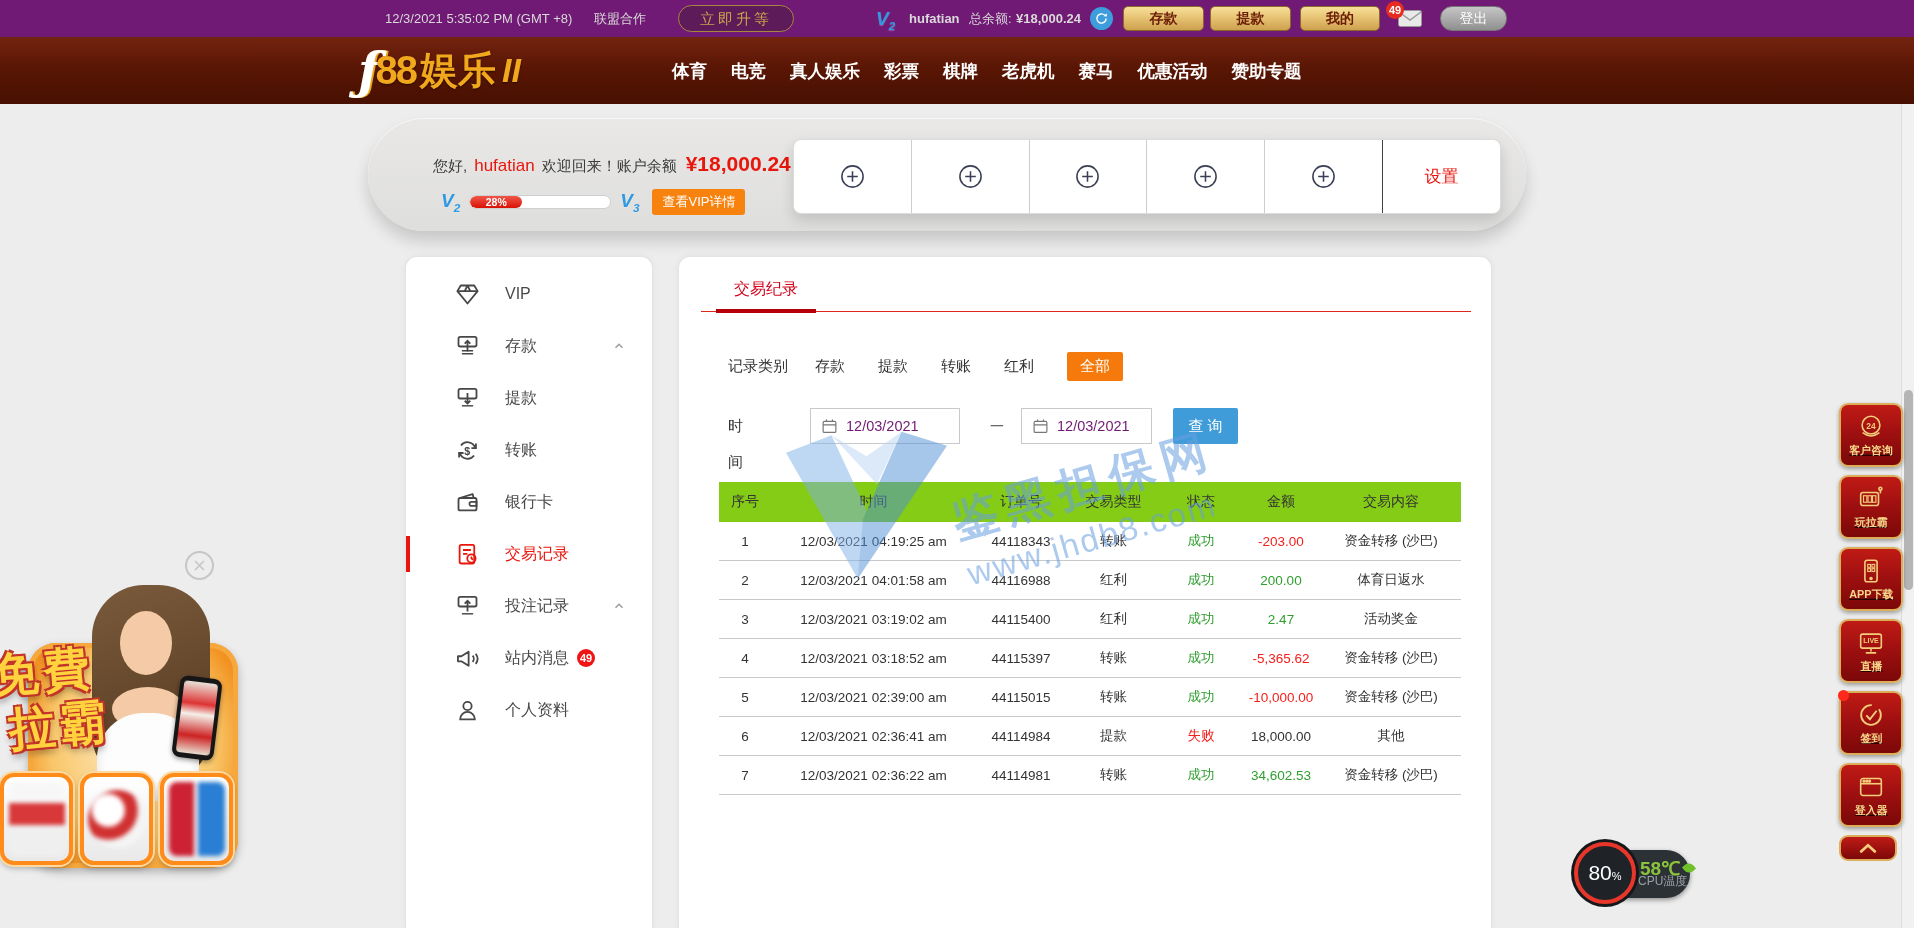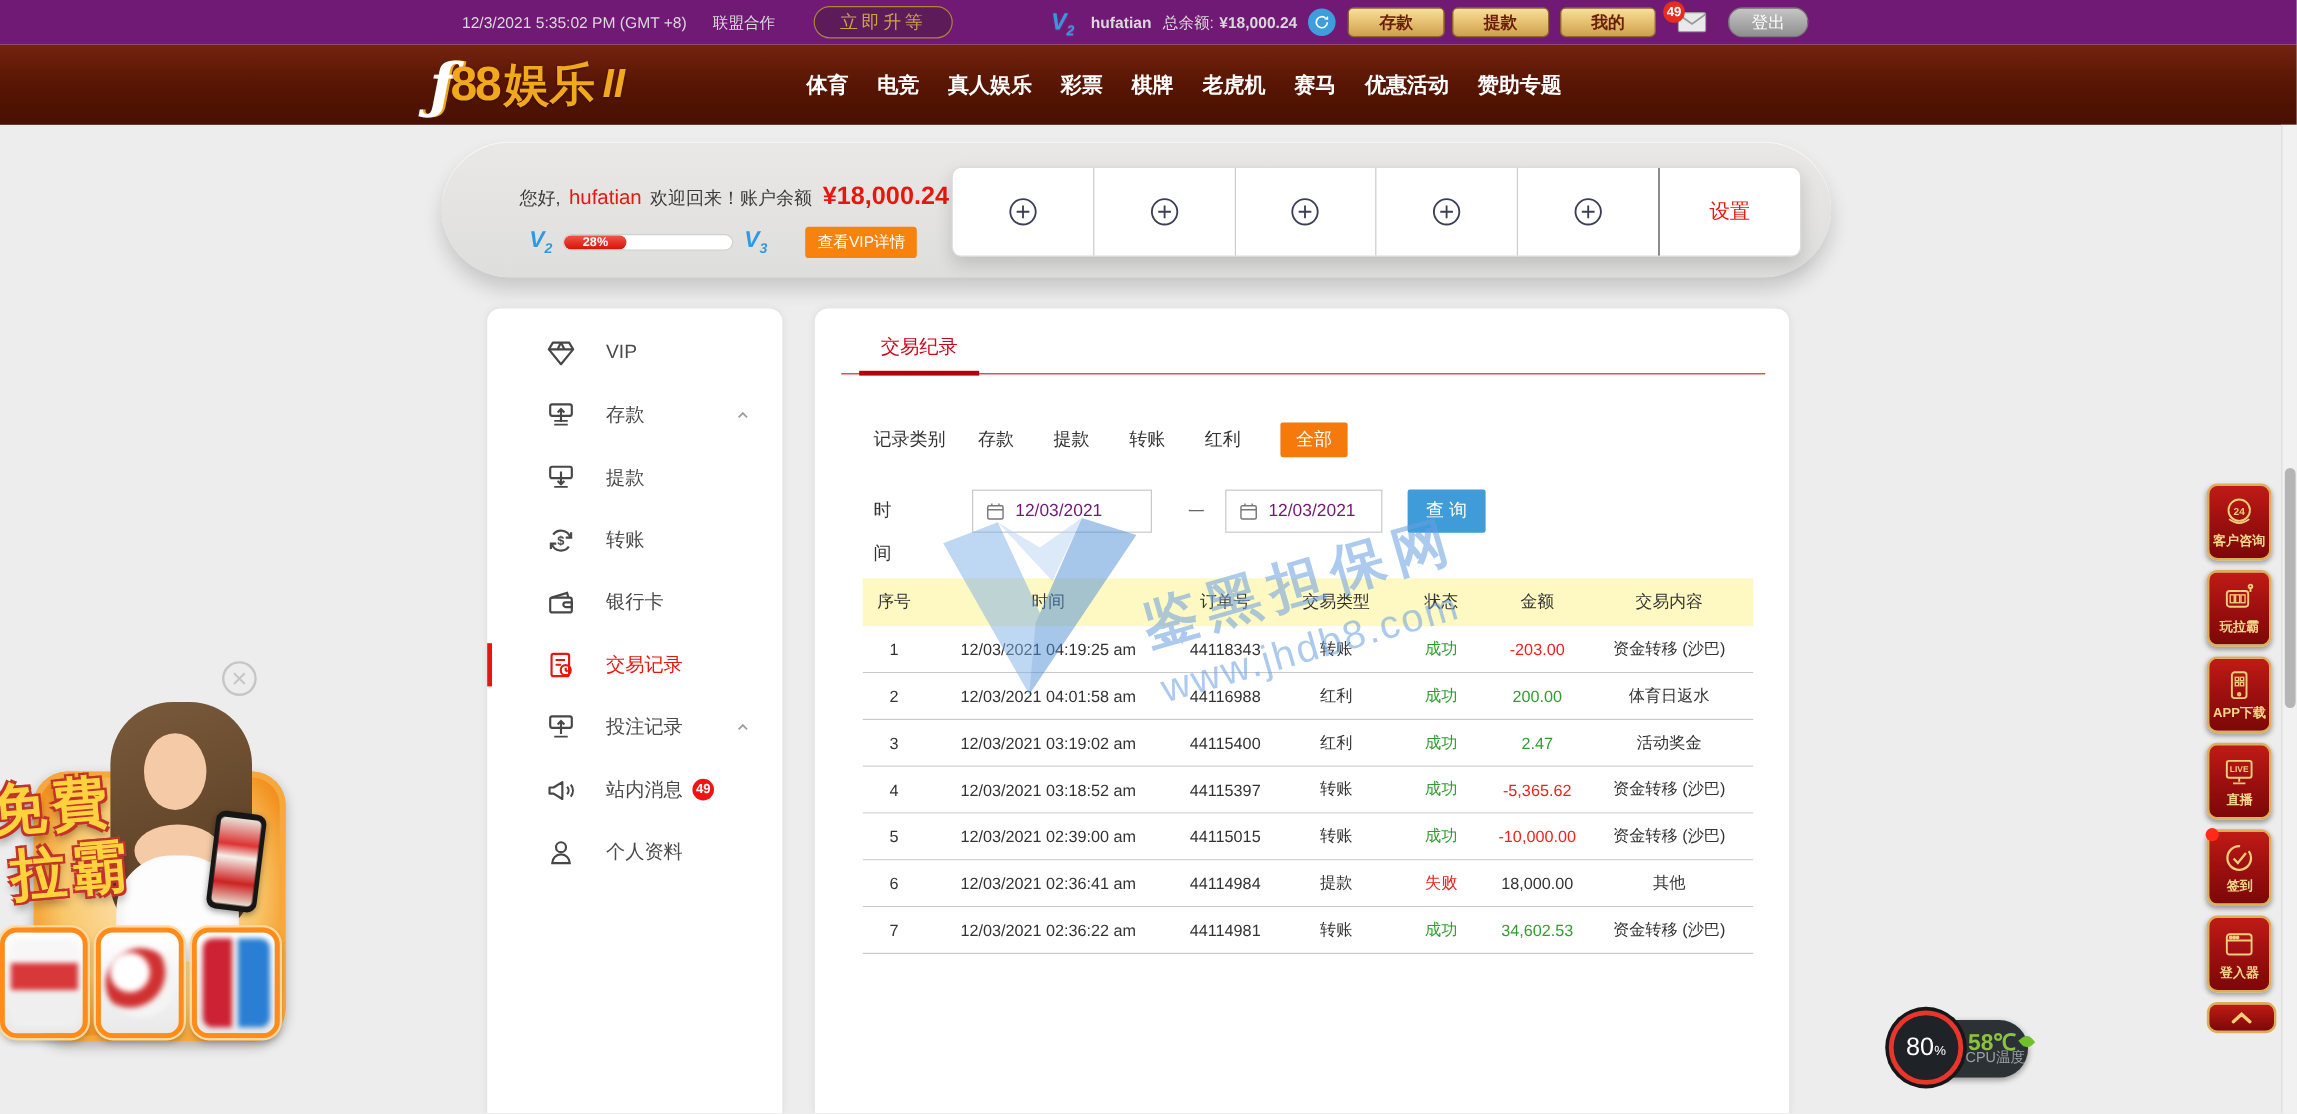--- a/index.html
+++ b/index.html
@@ -53,21 +53,21 @@
   .greet .uname { color:#e8160c; font-size:17px; margin:0 7px; }
   .greet .bal { color:#e8160c; font-size:21px; font-weight:bold; margin-left:9px; }
   .greet .g-refresh { color:#7d8ea4; margin-left:9px; align-self:center; cursor:pointer; }
   .greet .g-refresh svg { width:15px; height:15px; display:block; }
   .viprow { position:absolute; left:73px; top:72px; height:24px; display:flex; align-items:center; }
   .viprow .vmark { font-size:19px; }
   .viptrack { width:142px; height:14px; background:#fff; border:1px solid #cfcfcf; border-radius:8px; margin:0 9px; position:relative; overflow:hidden; }
   .vipfill { position:absolute; left:0; top:0; bottom:0; min-width:52px; border-radius:8px;
     background:linear-gradient(180deg,#f0564a,#d81204); display:flex; align-items:center; justify-content:center;
     color:#fff; font-size:10.5px; font-weight:bold; }
-  .vipbtn { margin-left:32px; background:#f7820e; color:#fff; font-size:13px; padding:4px 10px; border-radius:3px; cursor:pointer; white-space:nowrap; }
+  .vipbtn { margin-left:13px; background:#f7820e; color:#fff; font-size:13px; padding:4px 10px; border-radius:3px; cursor:pointer; white-space:nowrap; }
 
   
   .quick { position:absolute; left:793px; top:139px; width:708px; height:75px; background:#fff; border:1px solid #dcdcdc;
     border-radius:8px; box-shadow:0 6px 14px rgba(0,0,0,.14); display:flex; z-index:2; }
   .qa-slots { display:flex; flex:1; }
   .qa-cell { flex:1; display:flex; align-items:center; justify-content:center; cursor:pointer; }
   .qa-cell + .qa-cell { border-left:1px solid #cdcdcd; }
   .qa-plus svg { width:27px; height:27px; display:block; }
   .qa-settings { width:118px; border-left:1px solid #404040; display:flex; align-items:center; justify-content:center;
     color:#e8160c; font-size:17px; cursor:pointer; }
@@ -107,38 +107,38 @@
   .date-to { left:293px; width:131px; }
   .date-box svg { width:17px; height:17px; margin-right:8px; }
   .date-text { font-size:14.5px; color:#701a75; }
   .date-sep { position:absolute; left:262px; top:0; line-height:36px; font-size:14px; color:#666; }
   .query-btn { position:absolute; left:445px; top:0; width:65px; height:36px; background:#3f9cd9; color:#fff;
     font-size:15px; text-align:center; line-height:36px; border-radius:2px; cursor:pointer; }
 
   
   .tbl { position:absolute; left:40px; top:225px; width:742px; font-size:13.5px; color:#333; }
   .t-row { display:flex; align-items:center; height:39px; border-bottom:1px solid #c9c9c9; background:#fff; }
-  .t-head { height:40px; background:#fef9c3; border-bottom:none; font-size:14px; }
+  .t-head { height:40px; background:#84cc16; border-bottom:none; font-size:14px; }
   .t-cell { text-align:center; }
   .c0{width:52px}.c1{width:205px}.c2{width:90px}.c3{width:95px}.c4{width:80px}.c5{width:80px}.c6{width:140px}
   .st-success { color:#2f9e2f; } .st-fail { color:#f3201c; }
   .amt-neg { color:#f3201c; } .amt-pos { color:#2f9e2f; } .amt-neutral { color:#333; }
 
   
   .wm { position:absolute; left:100px; top:155px; width:560px; height:230px; pointer-events:none; z-index:5; }
   .wm-logo { position:absolute; left:0; top:15px; width:175px; height:160px; opacity:.5; }
   .wm-text { position:absolute; left:175px; top:42px; transform:rotate(-16deg); color:rgba(104,158,224,.55); white-space:nowrap; }
   .wm-l1 { font-size:46px; letter-spacing:8px; font-weight:bold; }
   .wm-l2 { font-size:33px; letter-spacing:2px; margin-top:4px; }
 
   
   .rail { position:absolute; right:17px; top:403px; width:58px; z-index:45; }
-  .rail-btn { position:relative; width:54px; height:64px; margin-bottom:8px; border:2px solid #dcae5a; border-radius:9px;
+  .rail-btn { position:relative; width:64px; height:64px; margin-bottom:8px; border:2px solid #dcae5a; border-radius:9px;
     background:linear-gradient(180deg,#c01b15 0%,#a01010 45%,#7c0808 100%); box-shadow:0 2px 4px rgba(0,0,0,.35);
-    display:flex; flex-direction:column; align-items:center; justify-content:center; cursor:pointer; }
+    display:flex; flex-direction:column; align-items:center; justify-content:center; cursor:pointer;text-decoration:underline; }
   .rail-icon svg { width:30px; height:30px; display:block; }
   .rail-label { color:#f6d68a; font-size:11.5px; font-weight:bold; margin-top:1px; white-space:nowrap; transform:scale(.95); }
   .rail-dot { position:absolute; left:-3px; top:-3px; width:11px; height:11px; border-radius:50%; background:#ff2a1a; }
   .rail-collapse { width:58px; height:26px; border:2px solid #dcae5a; border-radius:9px;
     background:linear-gradient(180deg,#c01b15,#7c0808); display:flex; align-items:center; justify-content:center; cursor:pointer; }
   .rail-collapse svg { width:22px; height:14px; }
 
   
   .scroll-track { position:absolute; right:0; top:104px; bottom:0; width:13px; background:#f1f1f1; border-left:1px solid #ddd; z-index:44; }
   .scroll-thumb { position:absolute; left:2px; top:286px; width:9px; height:200px; background:#b5b5b5; border-radius:5px; cursor:pointer; }

